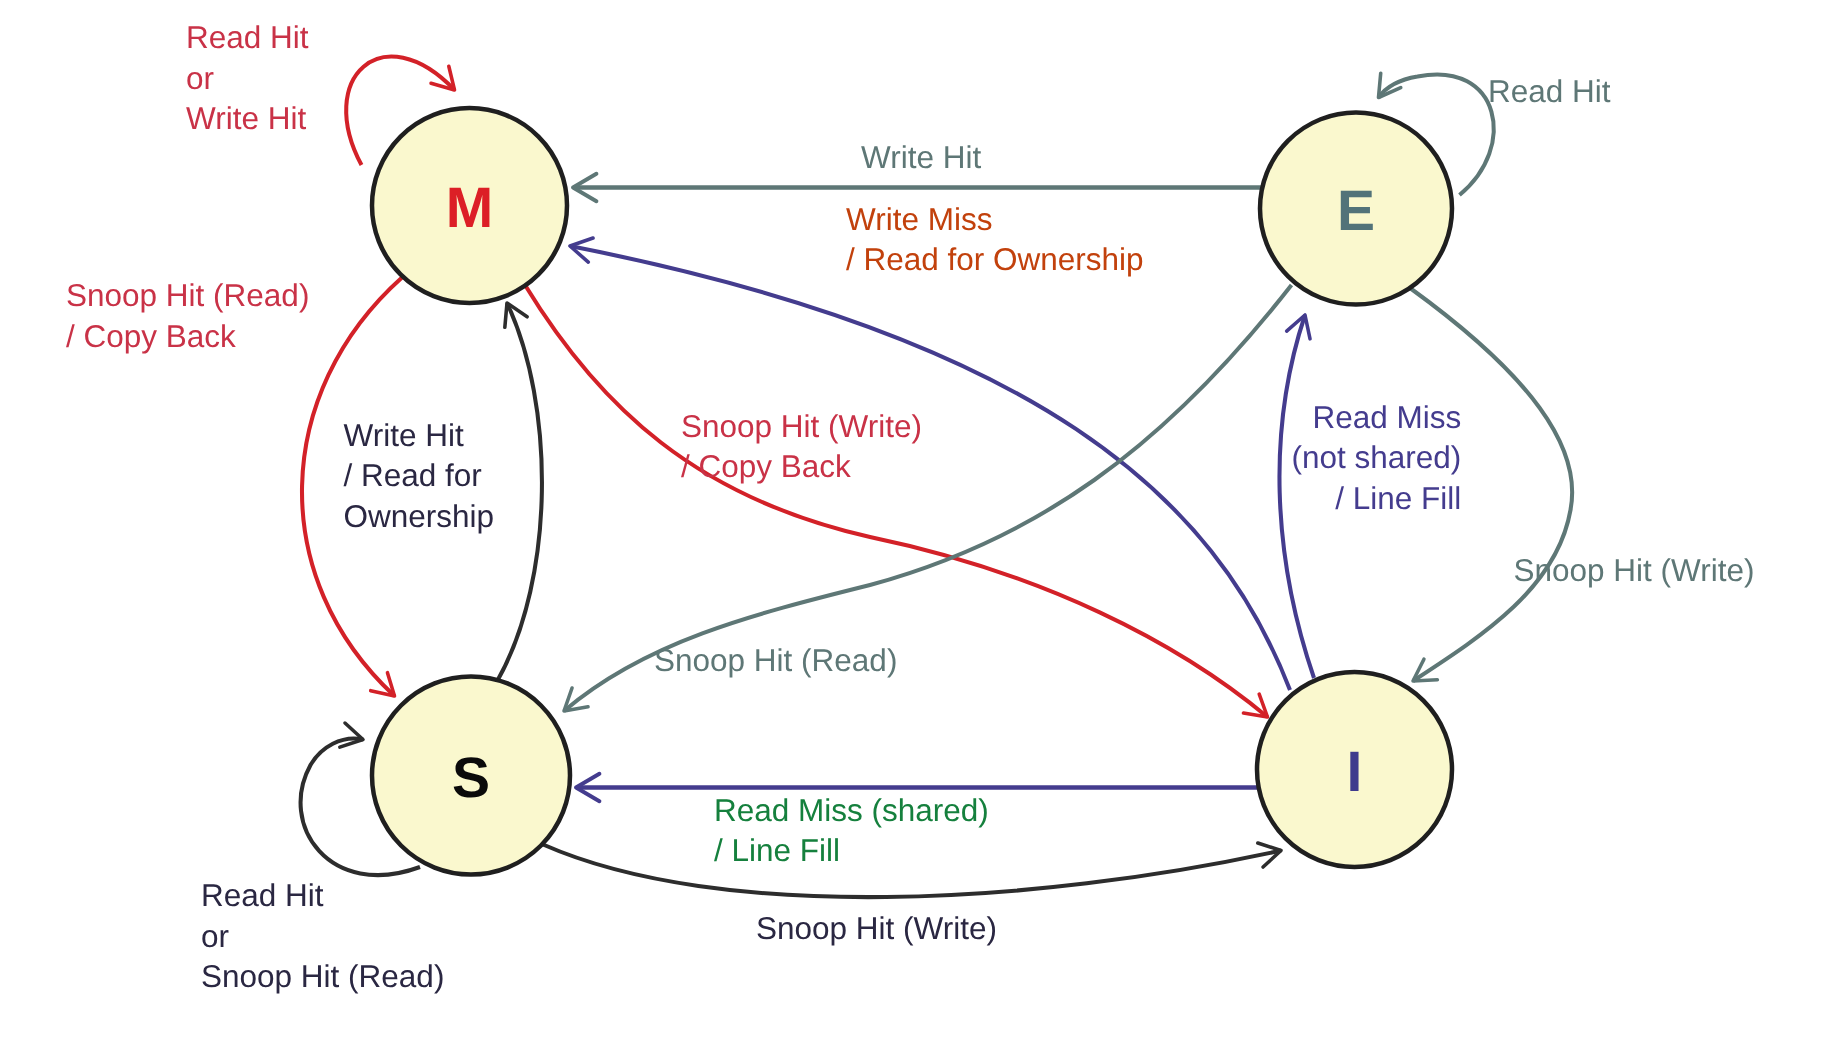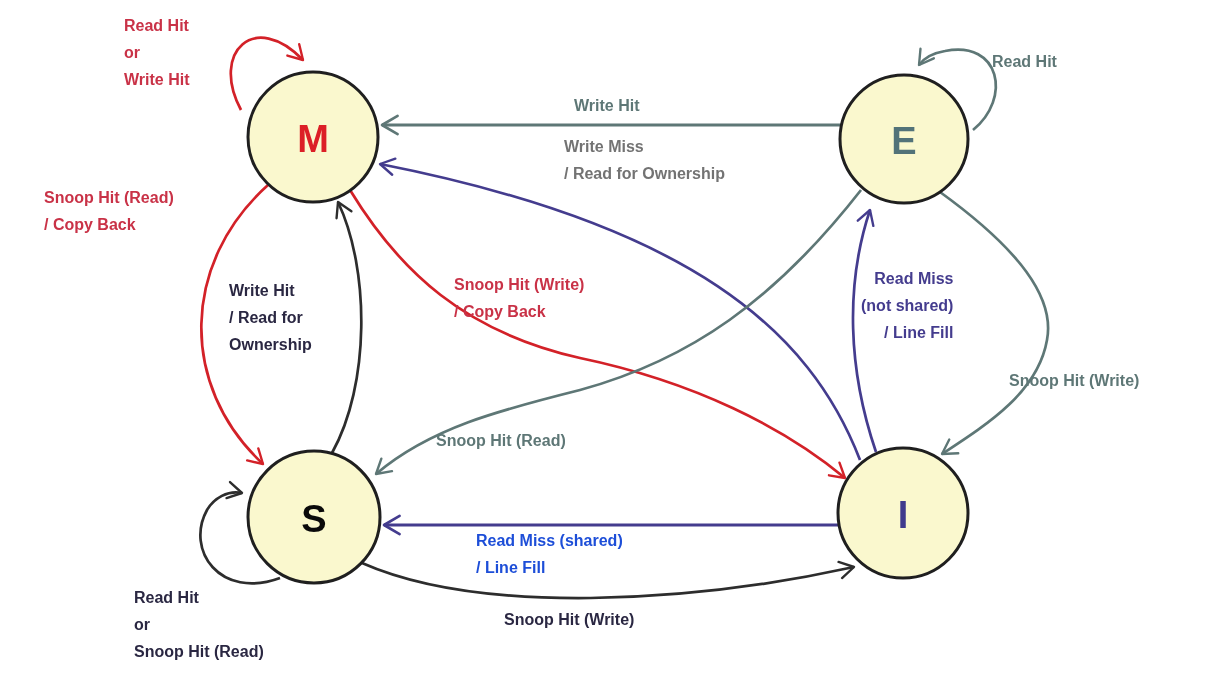--- a/index.html
+++ b/index.html
@@ -7,22 +7,22 @@
     position:relative;
     width:1223px;
     height:691px;
     background:#ffffff;
     font-family:"Liberation Sans", sans-serif;
     overflow:hidden;
   }
   #diagram-svg{position:absolute;left:0;top:0;}
   .edge-label{
     position:absolute;
-    font-weight:bold;
-    font-size:16px;
+    font-weight:normal;
+    font-size:21px;
     line-height:27px;
     white-space:pre-line;
     letter-spacing:0px;
   }
   .state-letter{
     font-family:"Liberation Sans", sans-serif;
     font-weight:bold;
     font-size:38px;
   }
 </style>
@@ -77,35 +77,35 @@
           <circle cx="903" cy="513" r="65" fill="#FAF8CE" stroke="#1F1F1F" stroke-width="3"></circle>
           <text x="903" y="515" text-anchor="middle" dominant-baseline="central" class="state-letter" fill="#3F3B8D">I</text>
         </g>
       </g>
   </svg>
   <div id="labels-layer">
       <div class="edge-label" style="left: 124px; top: 12px; color: rgb(201, 50, 71);">Read Hit
 or
 Write Hit</div>
       <div class="edge-label" style="left: 574px; top: 92px; color: rgb(94, 119, 118);">Write Hit</div>
-      <div class="edge-label" style="left: 564px; top: 133px; color: #737373;">Write Miss
+      <div class="edge-label" style="left: 564px; top: 133px; color: #c2410c;">Write Miss
 / Read for Ownership</div>
       <div class="edge-label" style="left: 992px; top: 48px; color: rgb(94, 119, 118);">Read Hit</div>
       <div class="edge-label" style="left: 44px; top: 184px; color: rgb(201, 50, 71);">Snoop Hit (Read)
 / Copy Back</div>
       <div class="edge-label" style="left: 229px; top: 277px; color: rgb(42, 39, 66);">Write Hit
 / Read for
 Ownership</div>
       <div class="edge-label" style="left: 454px; top: 271px; color: rgb(201, 50, 71);">Snoop Hit (Write)
 / Copy Back</div>
       <div class="edge-label" style="left: 861px; top: 265px; color: rgb(68, 60, 142); text-align: right;">Read Miss
 (not shared)
 / Line Fill</div>
       <div class="edge-label" style="left: 1009px; top: 367px; color: rgb(94, 119, 118);">Snoop Hit (Write)</div>
       <div class="edge-label" style="left: 436px; top: 427px; color: rgb(94, 119, 118);">Snoop Hit (Read)</div>
-      <div class="edge-label" style="left: 476px; top: 527px; color: #1d4ed8;">Read Miss (shared)
+      <div class="edge-label" style="left: 476px; top: 527px; color: #15803d;">Read Miss (shared)
 / Line Fill</div>
       <div class="edge-label" style="left: 504px; top: 606px; color: rgb(42, 39, 66);">Snoop Hit (Write)</div>
       <div class="edge-label" style="left: 134px; top: 584px; color: rgb(42, 39, 66);">Read Hit
 or
 Snoop Hit (Read)</div>
     </div>
 </div>
 
 </body></html>

